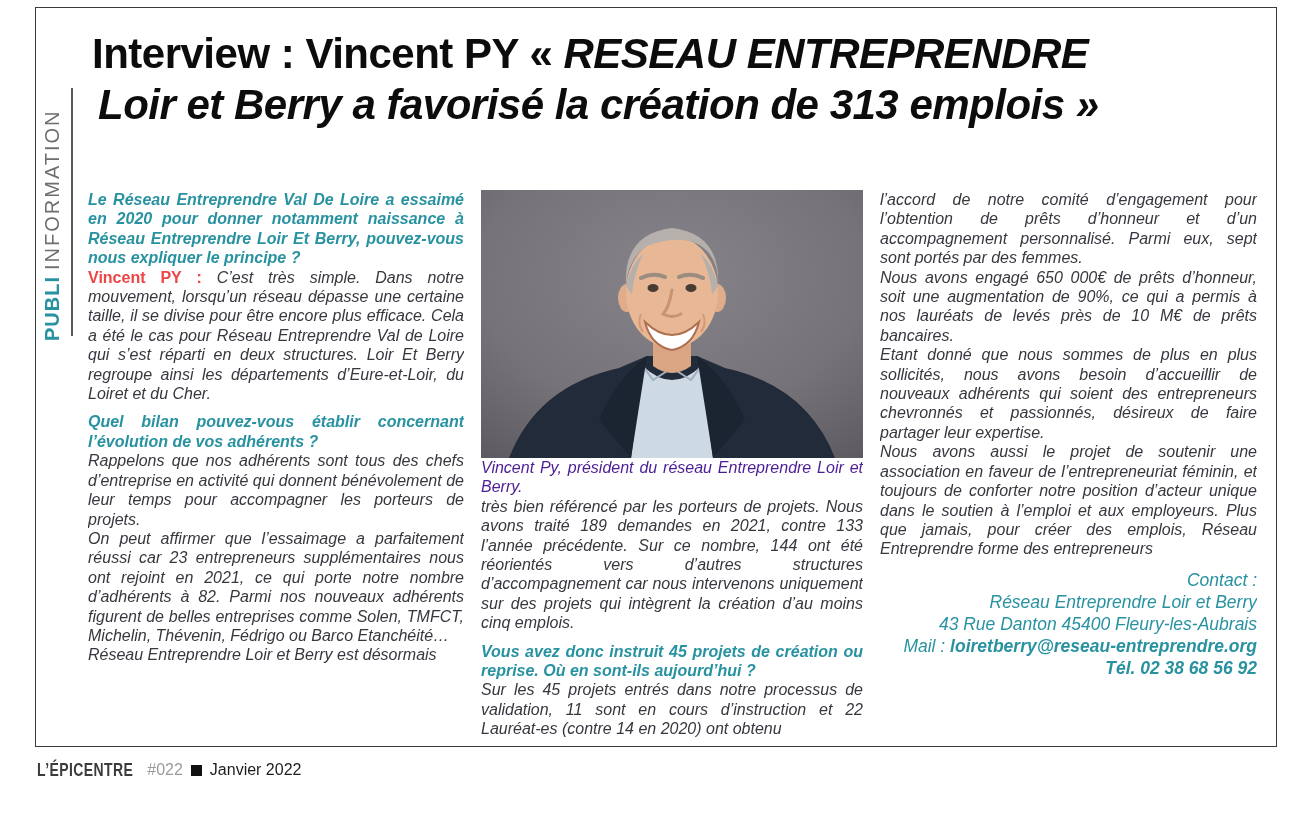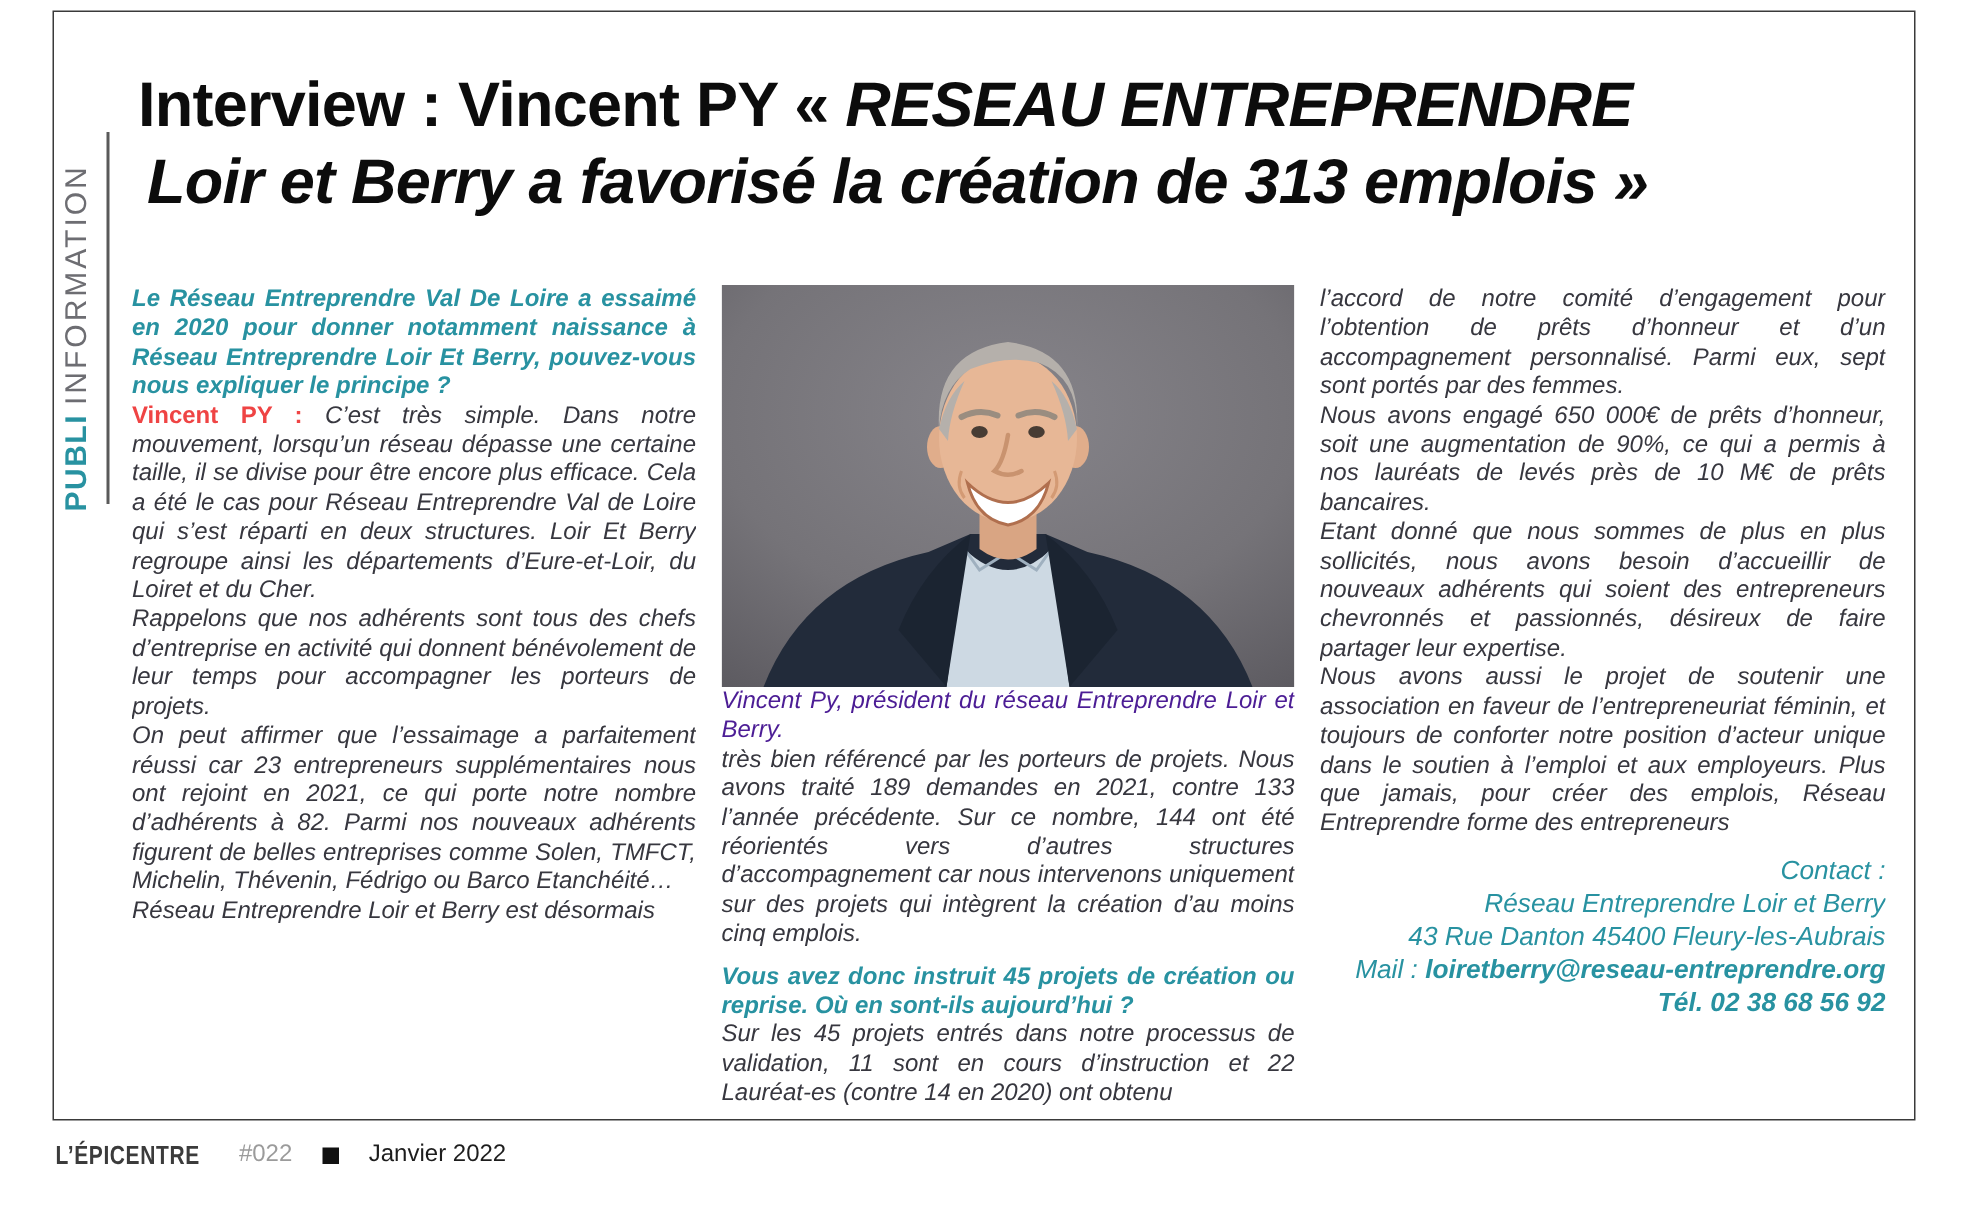--- a/index.html
+++ b/index.html
@@ -17,21 +17,21 @@
     position:absolute;left:34px;top:85px;height:256px;width:36px;
     writing-mode:vertical-rl;transform:rotate(180deg);
     display:flex;align-items:center;justify-content:flex-start;
     font-size:20px;white-space:nowrap;
   }
   .side-strip .publi{color:#2892a1;font-weight:800;letter-spacing:1px;}
   .side-strip .info{color:#6d6d72;font-weight:300;letter-spacing:2px;margin-top:6px;}
   .side-rule{position:absolute;left:71px;top:88px;width:1.5px;height:248px;background:#5a5a5a;}
   
   .headline{
-    position:absolute;left:92px;top:16px;width:1180px;
+    position:absolute;left:92px;top:0;width:1180px;
     font-size:42px;line-height:51px;font-weight:800;color:#0c0c0c;letter-spacing:-0.5px;
   }
   .headline .it{font-style:italic;}
   .headline .line2{display:block;padding-left:6px;font-style:italic;}
   
   .lede{
     position:absolute;left:90px;top:127px;width:1180px;
     color:#2892a1;font-size:19.5px;line-height:26px;font-weight:500;
   }
   
@@ -56,21 +56,21 @@
   }
   
   .contact{
     margin-top:10px;color:#2892a1;font-style:italic;text-align:right;
     font-size:17.5px;line-height:22px;
   }
   .contact .b{font-weight:700;}
   
   .footer{
     position:absolute;left:37px;top:760px;height:20px;
-    display:flex;align-items:center;gap:20px;font-size:16px;color:#1d1d1d;justify-content:space-between;
+    display:flex;align-items:center;gap:8px;font-size:16px;color:#1d1d1d;justify-content:space-between;
   }
   .brand{
     font-weight:800;letter-spacing:0.5px;color:#3b3b3b;
     transform:scaleX(0.8);transform-origin:left center;font-size:17.5px;
   }
   .issue{color:#9b9b9b;font-weight:500;margin-left:-18px;}
   .sq{width:11px;height:11px;background:#111;display:inline-block;}
   .date{color:#1d1d1d;font-weight:500;}
 </style>
 </head>
@@ -87,20 +87,21 @@
   <div class="side-rule"></div>
 
   <h1 class="headline"><span>Interview : Vincent PY « </span><span class="it">RESEAU ENTREPRENDRE</span><span class="line2">Loir et Berry a favorisé la création de 313 emplois »</span></h1>
 
 
   <div class="cols">
 
     <div class="col col1">
       <p class="q first">Le Réseau Entreprendre Val De Loire a essaimé en 2020 pour donner notamment naissance à Réseau Entreprendre Loir Et Berry, pouvez-vous nous expliquer le principe ?</p>
       <p class="a"><span class="speaker">Vincent PY :</span> <span>C’est très simple. Dans notre mouvement, lorsqu’un réseau dépasse une certaine taille, il se divise pour être encore plus efficace. Cela a été le cas pour Réseau Entreprendre Val de Loire qui s’est réparti en deux structures. Loir Et Berry regroupe ainsi les départements d’Eure-et-Loir, du Loiret et du Cher.</span></p>
+      <p class="q">Quel bilan pouvez-vous établir concernant l’évolution de vos adhérents ?</p>
       <p class="a">Rappelons que nos adhérents sont tous des chefs d’entreprise en activité qui donnent bénévolement de leur temps pour accompagner les porteurs de projets.</p>
       <p class="a">On peut affirmer que l’essaimage a parfaitement réussi car 23 entrepreneurs supplémentaires nous ont rejoint en 2021, ce qui porte notre nombre d’adhérents à 82. Parmi nos nouveaux adhérents figurent de belles entreprises comme Solen, TMFCT, Michelin, Thévenin, Fédrigo ou Barco Etanchéité…</p>
       <p class="a">Réseau Entreprendre Loir et Berry est désormais</p>
     </div>
 
     <div class="col col2">
       <svg class="photo" viewBox="0 0 382 268" xmlns="http://www.w3.org/2000/svg" aria-hidden="true">
         <defs>
           <radialGradient id="bgGrad" cx="50%" cy="32%" r="85%">
             <stop offset="0%" stop-color="#86848a"></stop>

